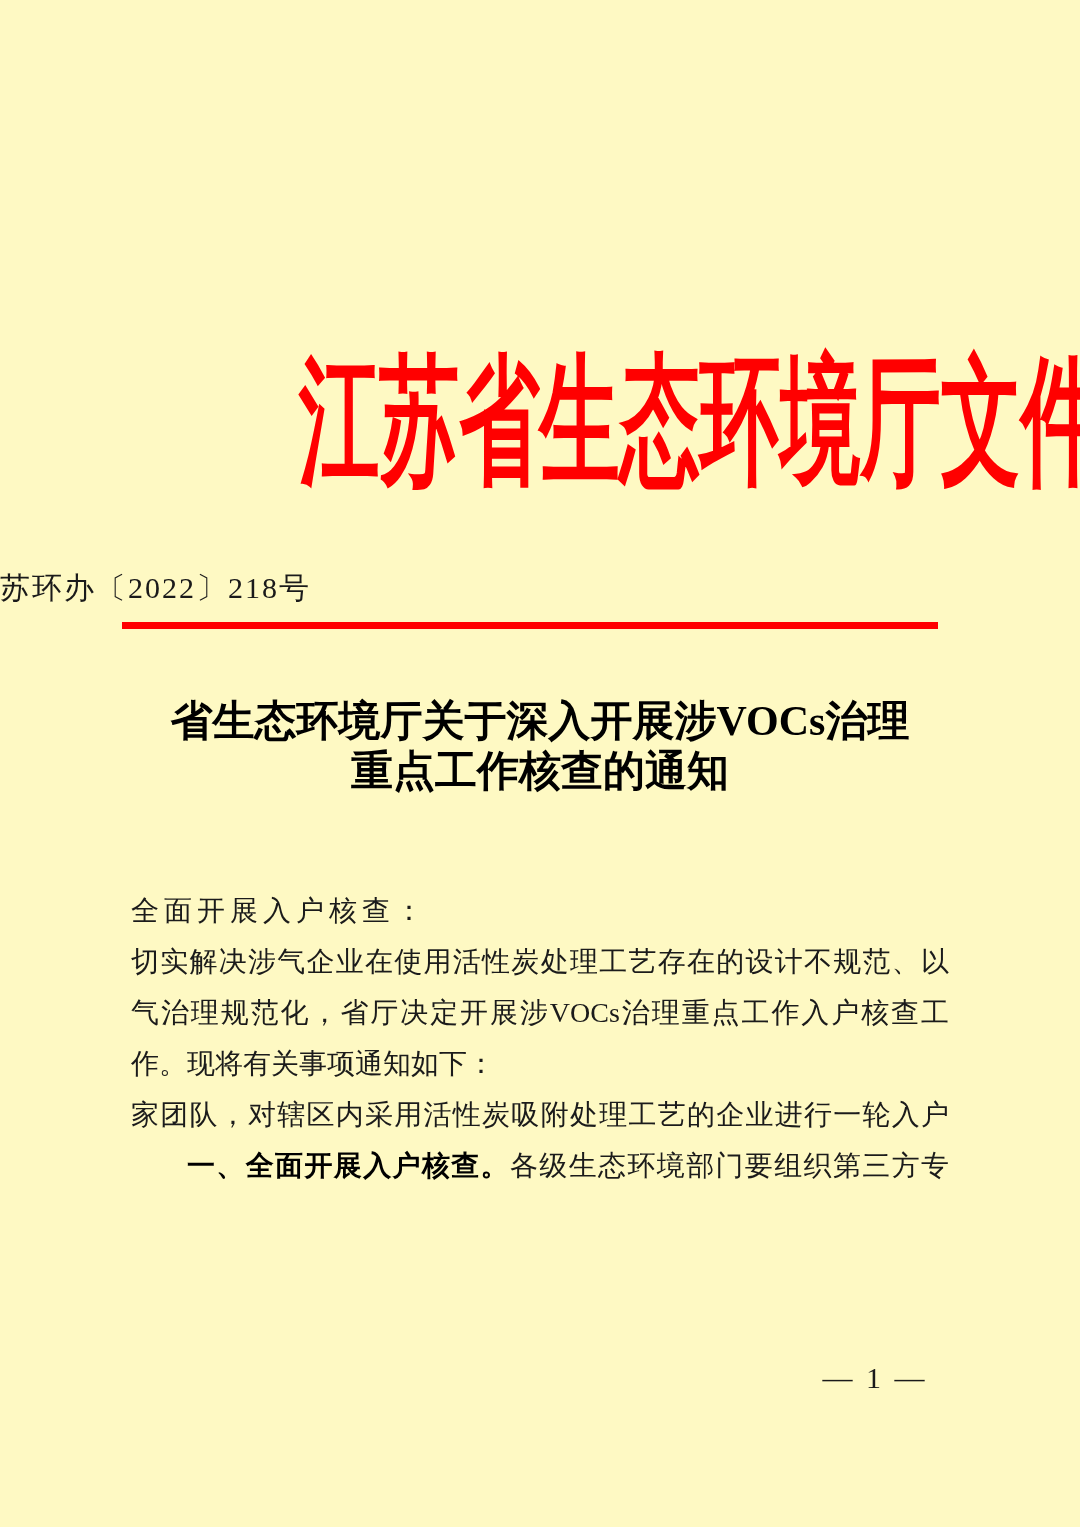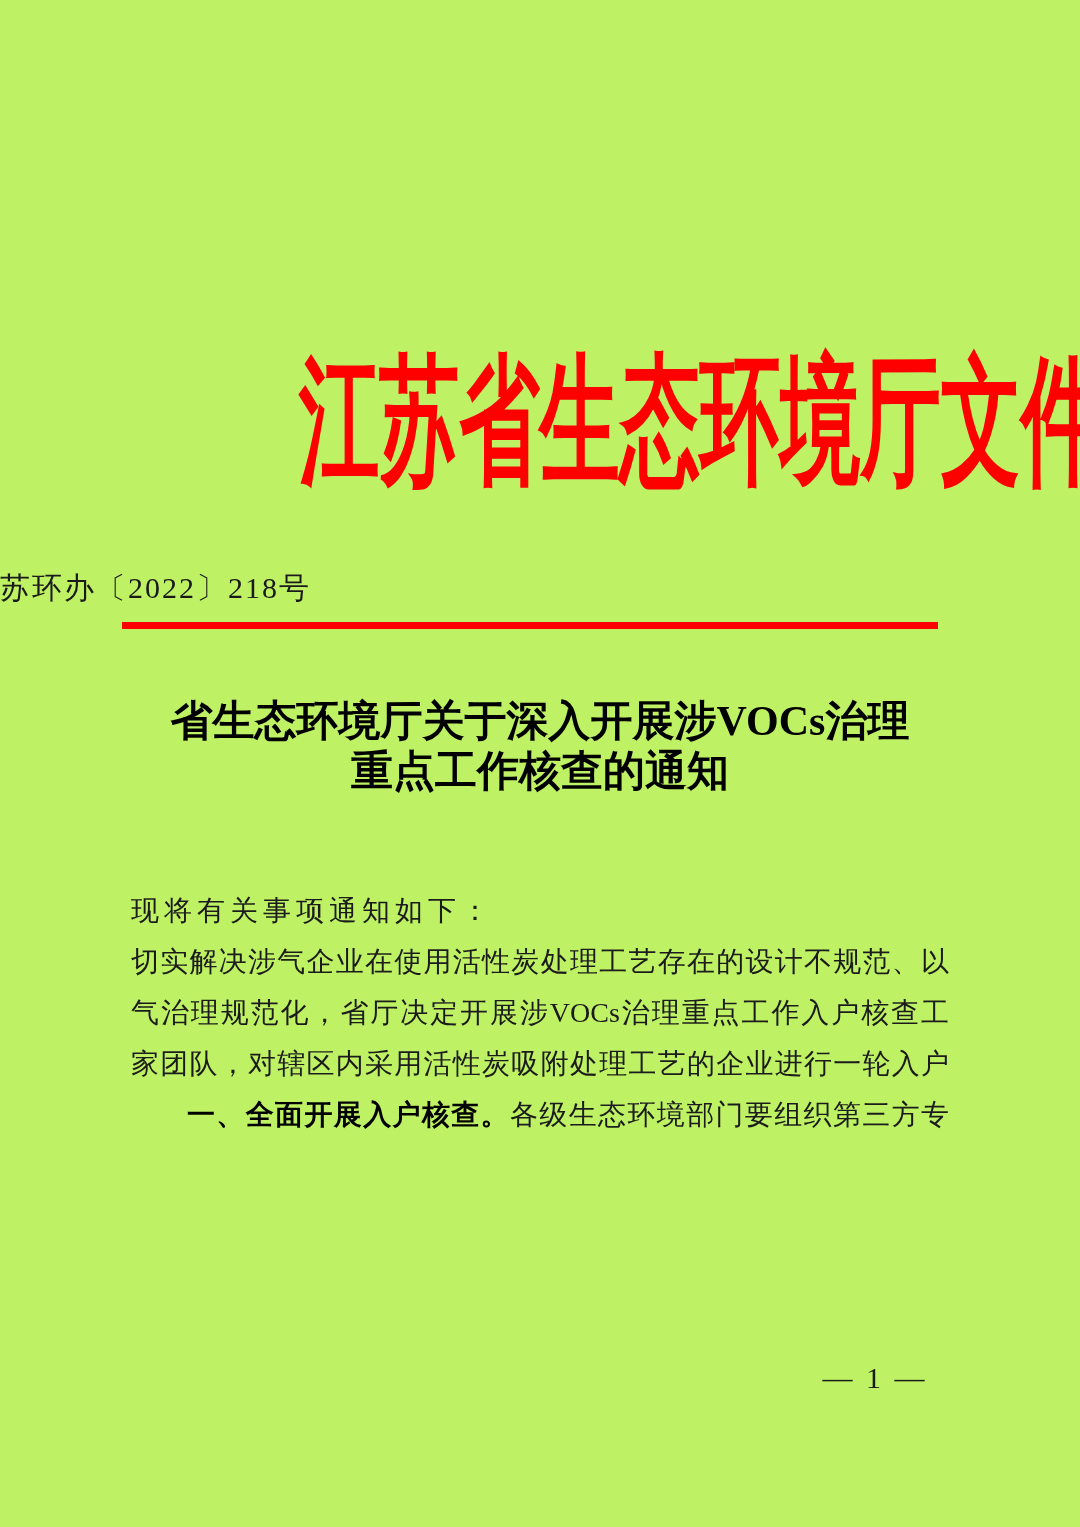--- a/index.html
+++ b/index.html
@@ -1,20 +1,20 @@
 <!DOCTYPE html>
 <html><head>
 <meta charset="utf-8">
 <style>
   html, body { margin: 0; padding: 0; background: #ffffff; }
   .page {
     position: relative;
     width: 1080px;
     height: 1527px;
-    background: #bef264;
+    background: #fef9c3;
     overflow: hidden;
     font-family: "Liberation Serif", "DejaVu Serif", serif;
     color: #1a1a1a;
   }
   .banner {
     position: absolute;
     top: 352px;
     left: 0;
     right: 0;
     text-align: center;
@@ -108,24 +108,25 @@
   <div class="doc-number">苏环办〔2022〕218号</div>
 
   <div class="red-rule"></div>
 
   <div class="doc-title">
     <div>省生态环境厅关于深入开展涉VOCs治理</div>
     <div>重点工作核查的通知</div>
   </div>
 
   <div class="body-block">
-    <div class="salutation">现将有关事项通知如下：</div>
+    <div class="salutation">全面开展入户核查：</div>
     <div>
         <div class="body-line j"><span>切实解决涉气企业在使用活性炭处理工艺存在的设计不规范、以</span></div>
         <div class="body-line j"><span>气治理规范化，省厅决定开展涉VOCs治理重点工作入户核查工</span></div>
+        <div class="body-line"><span>作。现将有关事项通知如下：</span></div>
         <div class="body-line j"><span>家团队，对辖区内采用活性炭吸附处理工艺的企业进行一轮入户</span></div>
         <div class="body-line j ind"><span class="hei">一、全面开展入户核查。</span><span>各级生态环境部门要组织第三方专</span></div>
       </div>
   </div>
 
   <div class="page-num">— 1 —</div>
 
 </div>
 
 </body></html>

